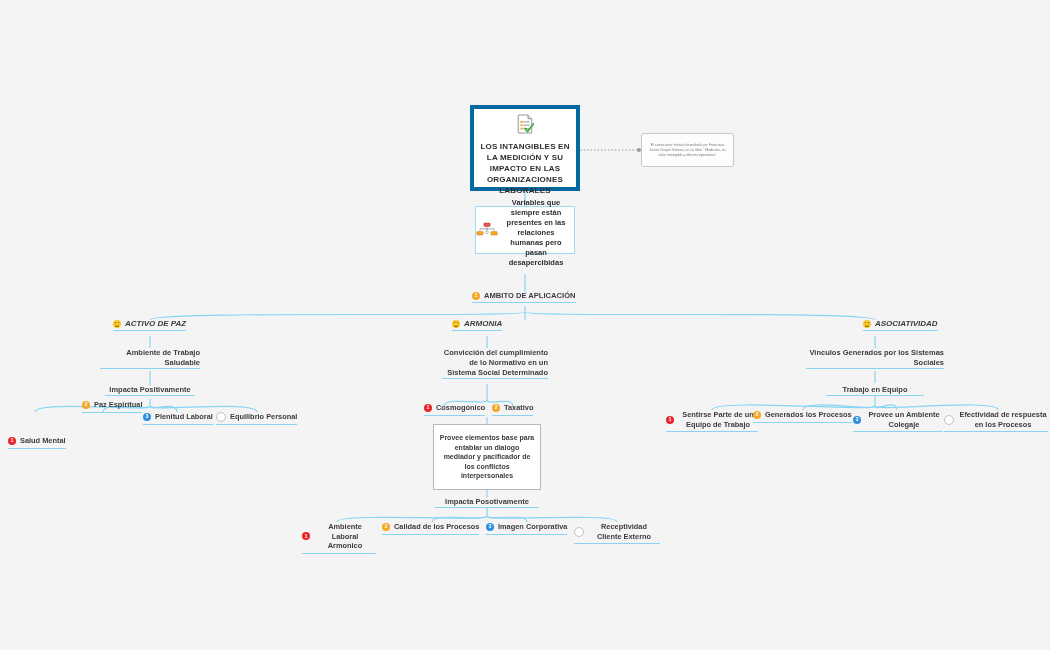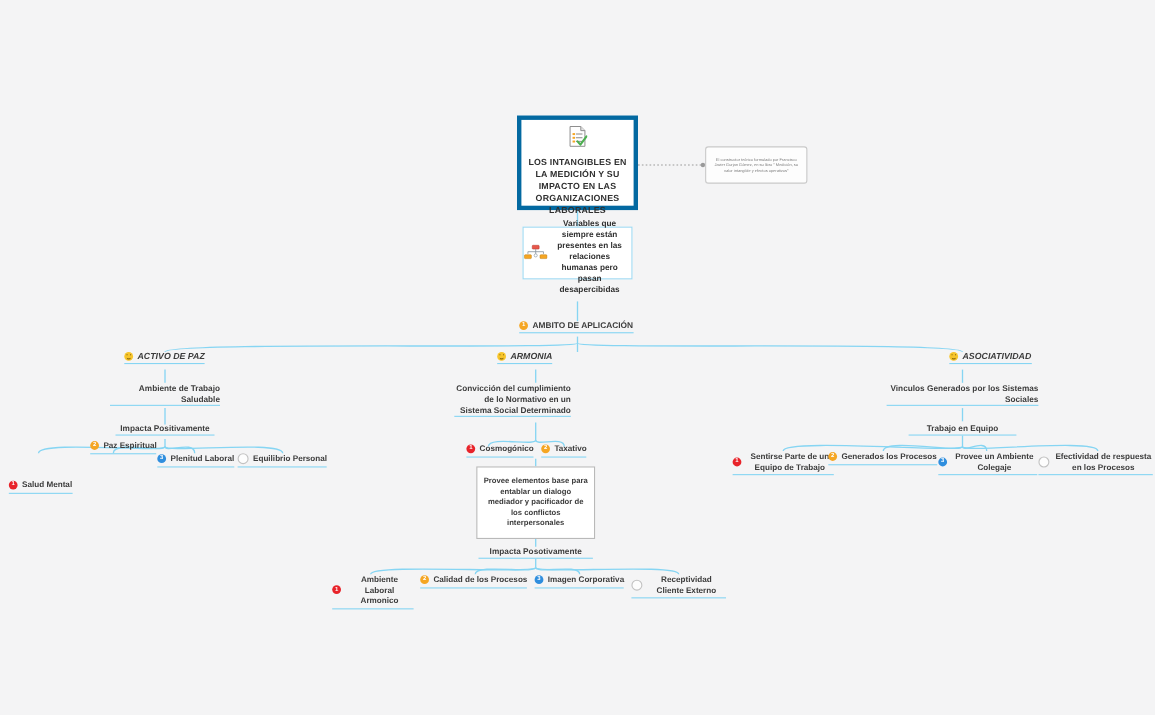--- a/index.html
+++ b/index.html
@@ -237,21 +237,21 @@
       <span class="lbl">Plenitud Laboral</span>
     </div>
   </div>
   <div class="node" style="left:216px;top:412px;">
     <div class="leaf single">
       <span class="badge b4"></span>
       <span class="lbl">Equilibrio Personal</span>
     </div>
   </div>
 
-  <div class="node plain wrap underline" style="left:413px;top:348px;width:106px;">Convicción del cumplimiento de lo Normativo en un Sistema Social Determinado</div>
+  <div class="node plain wrap underline" style="left:442px;top:348px;width:106px;">Convicción del cumplimiento de lo Normativo en un Sistema Social Determinado</div>
 
   <div class="node" style="left:424px;top:403px;">
     <div class="leaf single">
       <span class="badge b1">1</span>
       <span class="lbl">Cosmogónico</span>
     </div>
   </div>
   <div class="node" style="left:492px;top:403px;">
     <div class="leaf single">
       <span class="badge b2">2</span>

